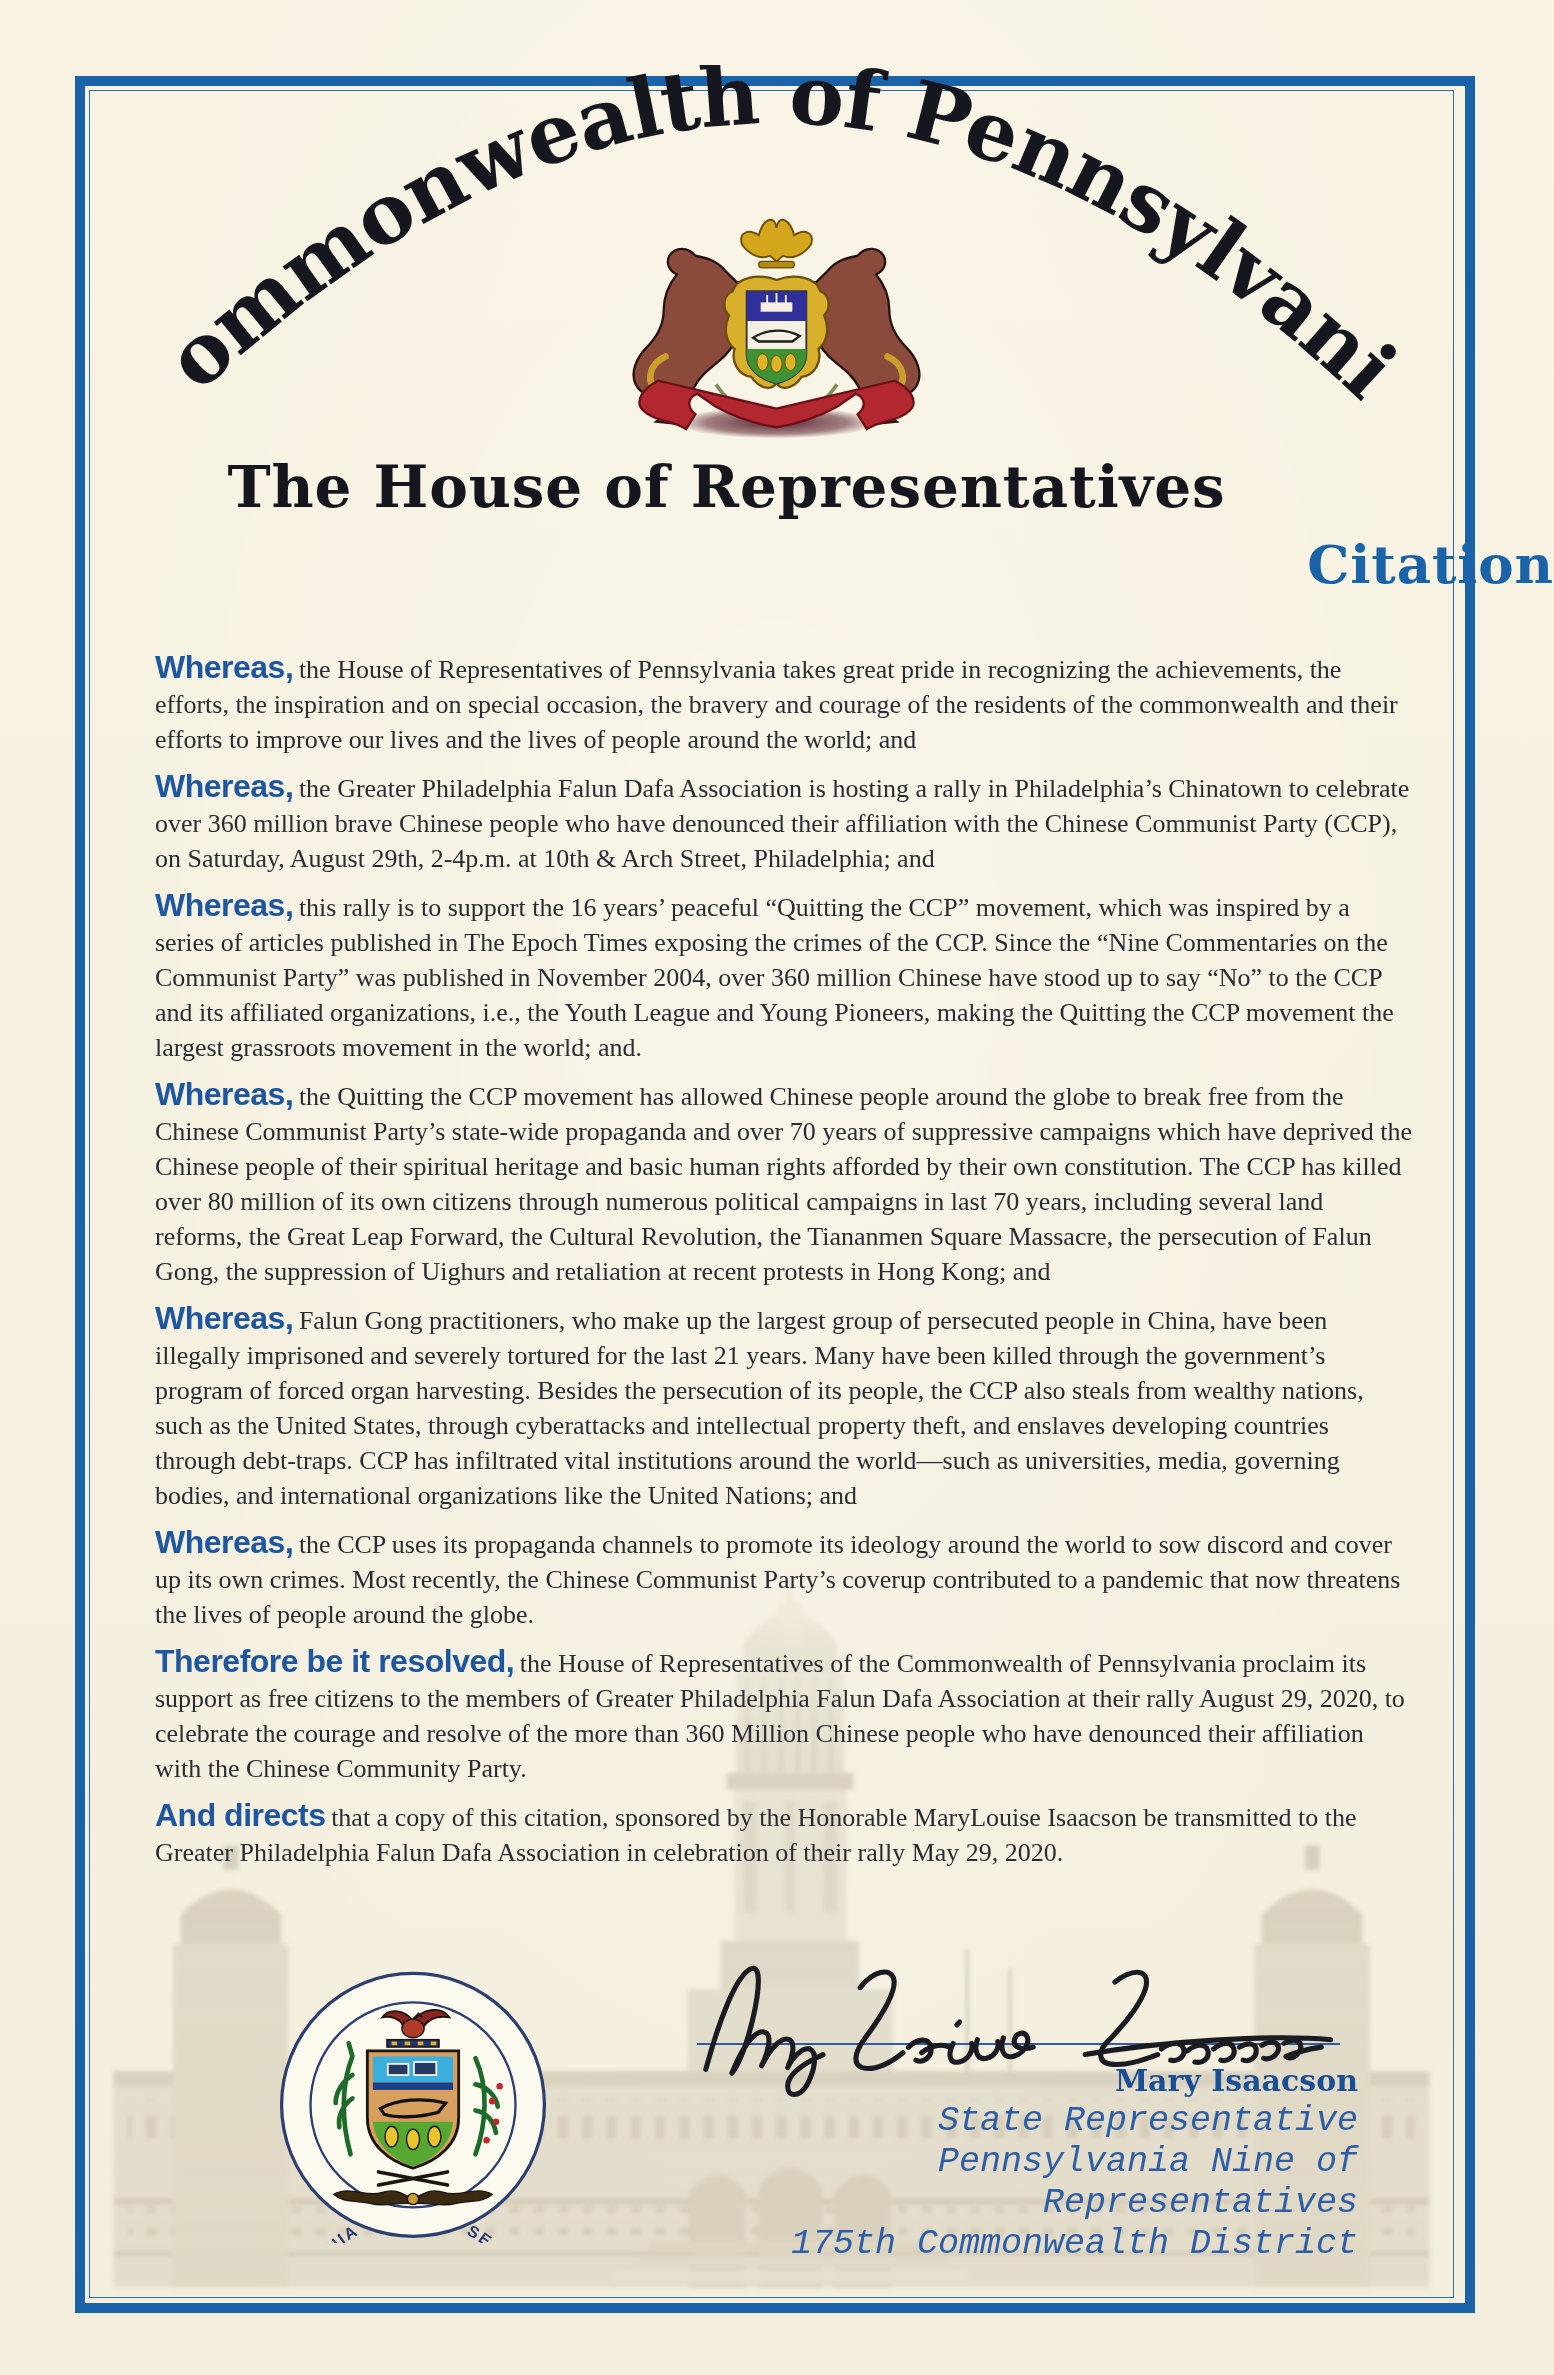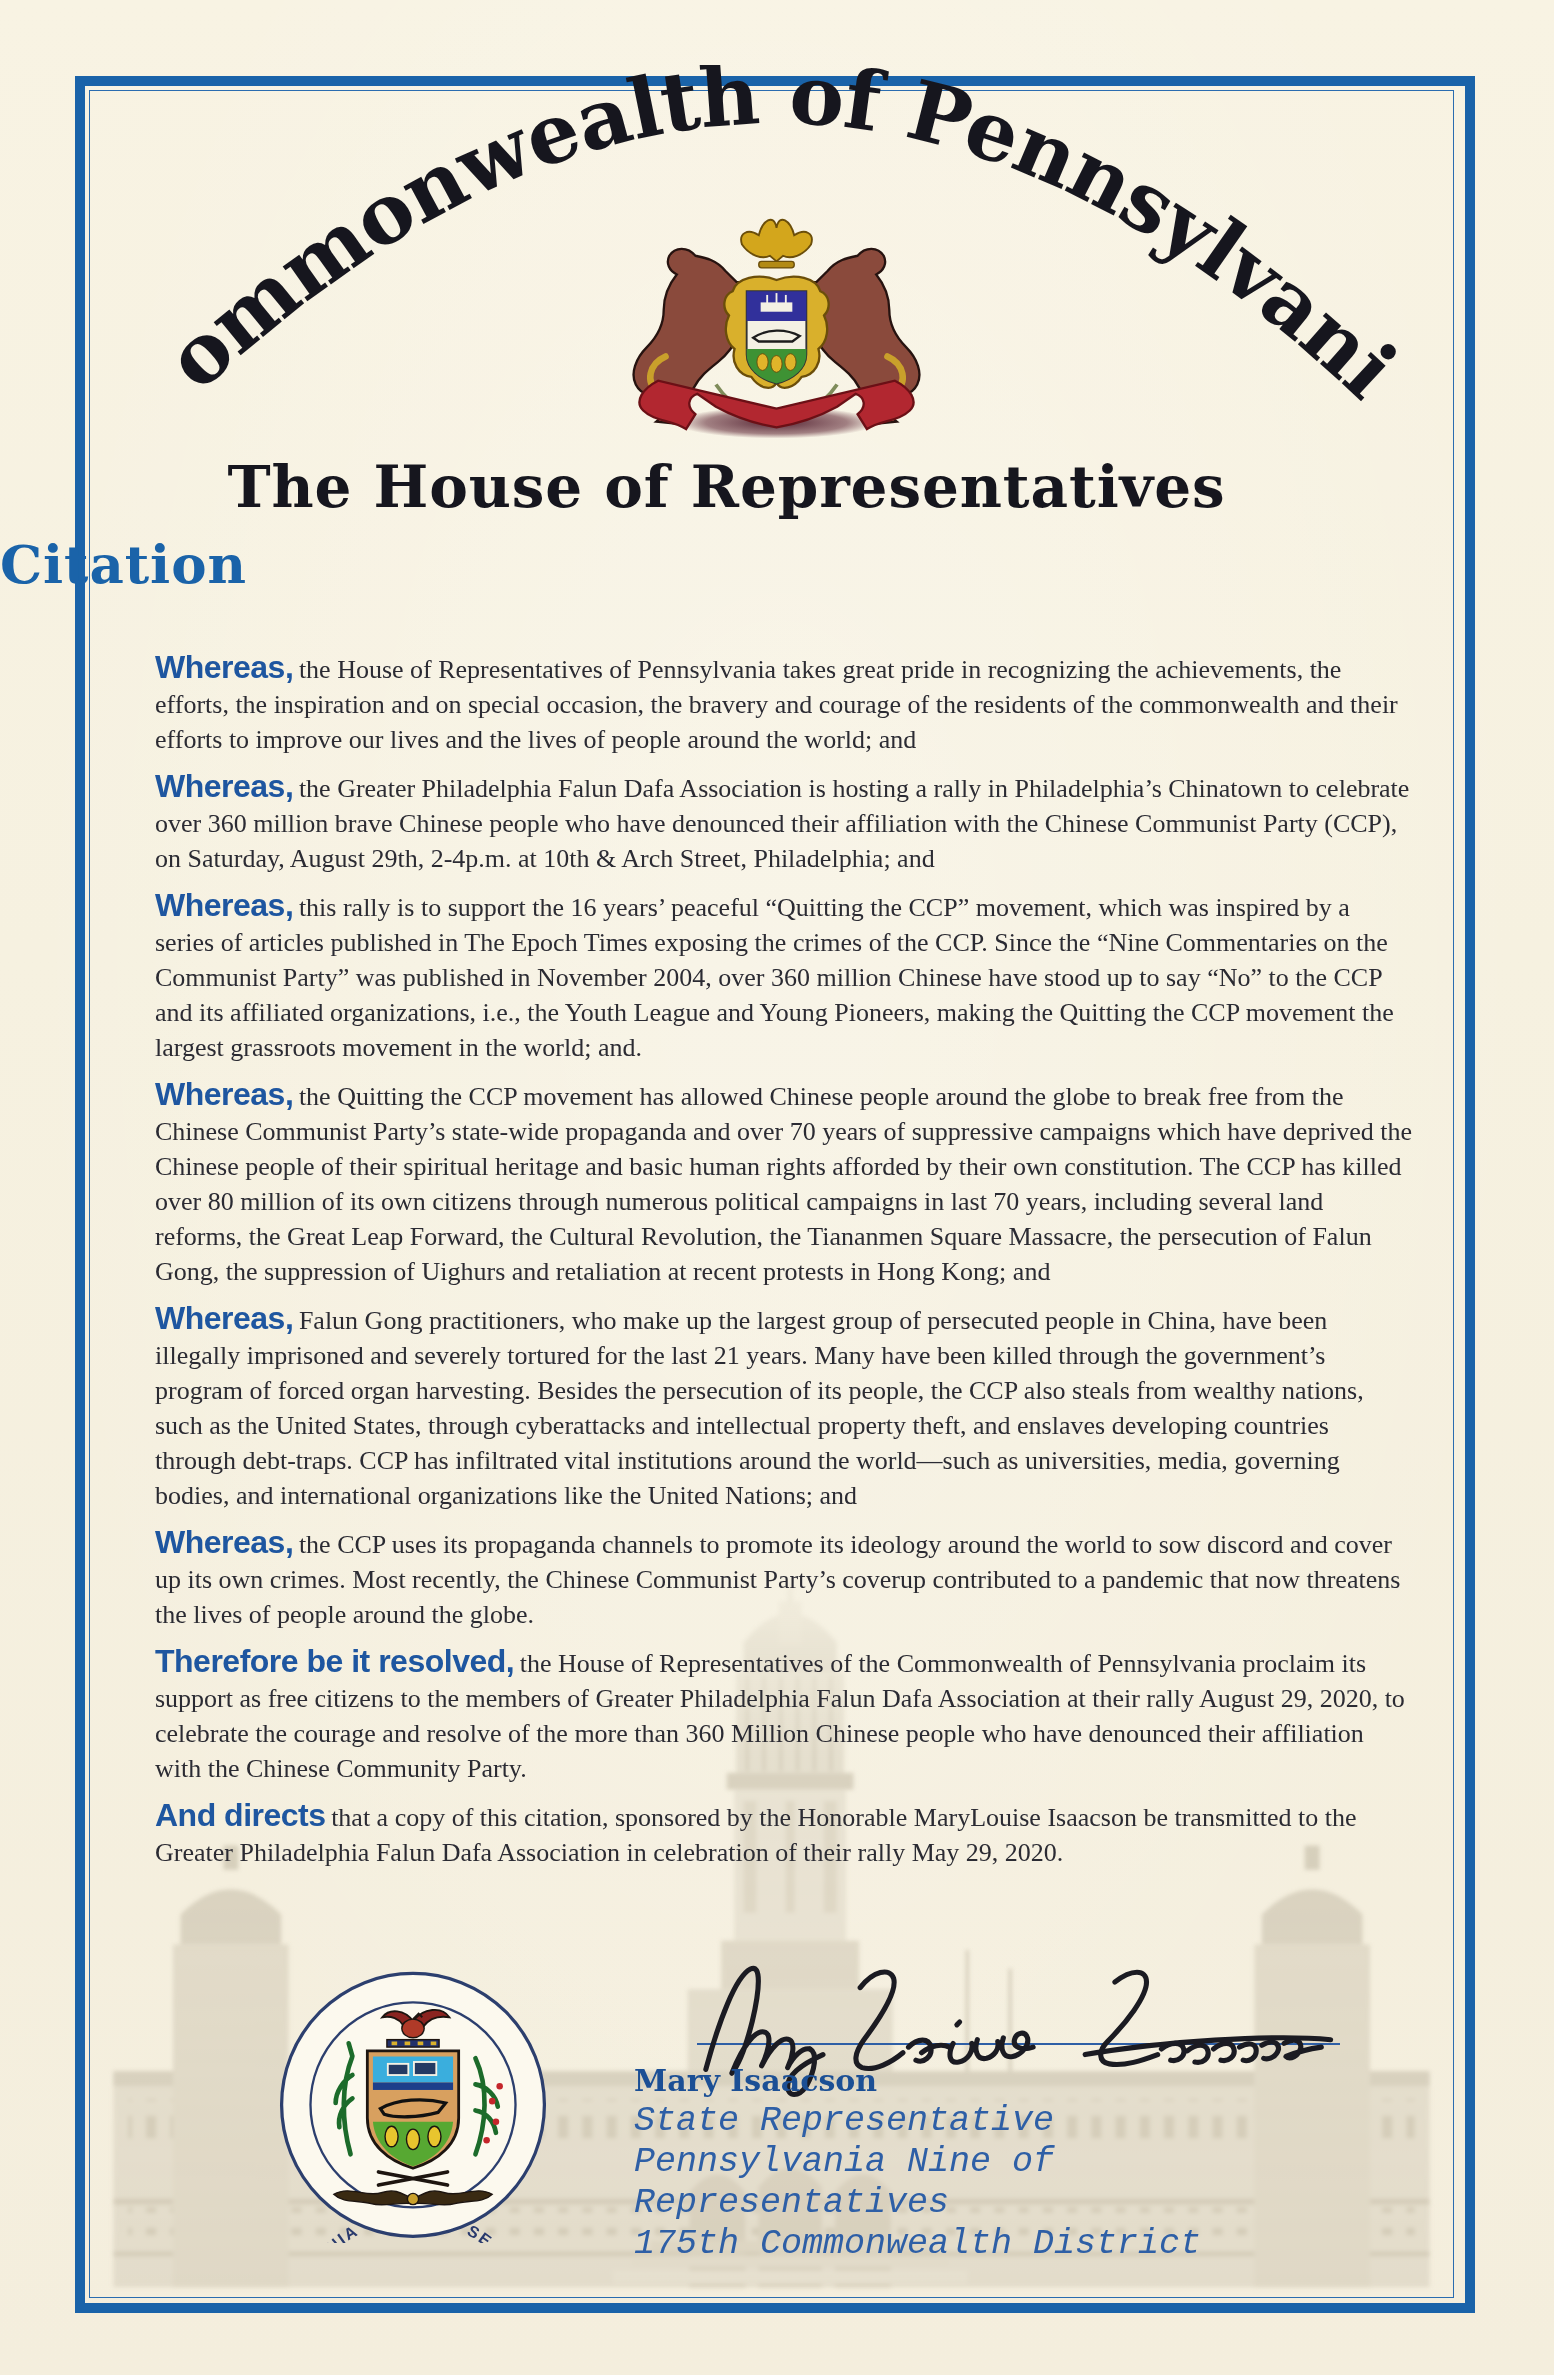--- a/index.html
+++ b/index.html
@@ -35,21 +35,21 @@
     font-family:"DejaVu Serif",serif;font-weight:700;font-size:88px;
     fill:var(--title_ink);letter-spacing:-1px;
   }
   .arms-svg{position:absolute;left:576px;top:198px;width:401px;height:247px;}
   .org-title{
     position:absolute;left:0;top:453px;width:1453px;text-align:center;
     font-family:"DejaVu Serif",serif;font-weight:700;font-size:58px;
     color:var(--title_ink);letter-spacing:0.9px;
   }
   .doc-type{
-    position:absolute;left:0;top:533px;width:1554px;text-align:left;
+    position:absolute;left:0;top:533px;width:1554px;text-align:right;
     font-family:"DejaVu Serif",serif;font-weight:700;font-size:53px;
     color:var(--accent_blue);letter-spacing:0.9px;
   }
   .body-text{
     position:absolute;left:155px;top:650px;width:1260px;
     font-family:"Liberation Serif",serif;font-size:26px;line-height:35px;
     color:var(--body_ink);text-align:left;
   }
   .body-text p{margin:0 0 12px 0;}
   .lead{
@@ -62,21 +62,21 @@
   .seal-ring-text{
     font-family:"Liberation Sans",sans-serif;font-weight:700;font-size:17.5px;
     letter-spacing:2.2px;fill:var(--seal_navy);
   }
   .signature-svg{position:absolute;left:677px;top:1930px;width:675px;height:172px;}
   .signature-line{
     position:absolute;left:697px;top:2043px;width:643px;height:1.9px;
     background:var(--italic_blue);
   }
   .sig-block{
-    position:absolute;left:634px;top:2060px;width:705px;
+    position:absolute;left:653px;top:2060px;width:705px;text-align:right;
   }
   .sig-name{
     font-family:"DejaVu Serif",serif;font-weight:700;font-size:30px;
     color:var(--name_blue);line-height:41px;
   }
   .sig-title{
     font-family:Liberation Mono, monospace;font-style:italic;font-size:35px;
     color:var(--italic_blue);line-height:41px;
   }
 </style>

